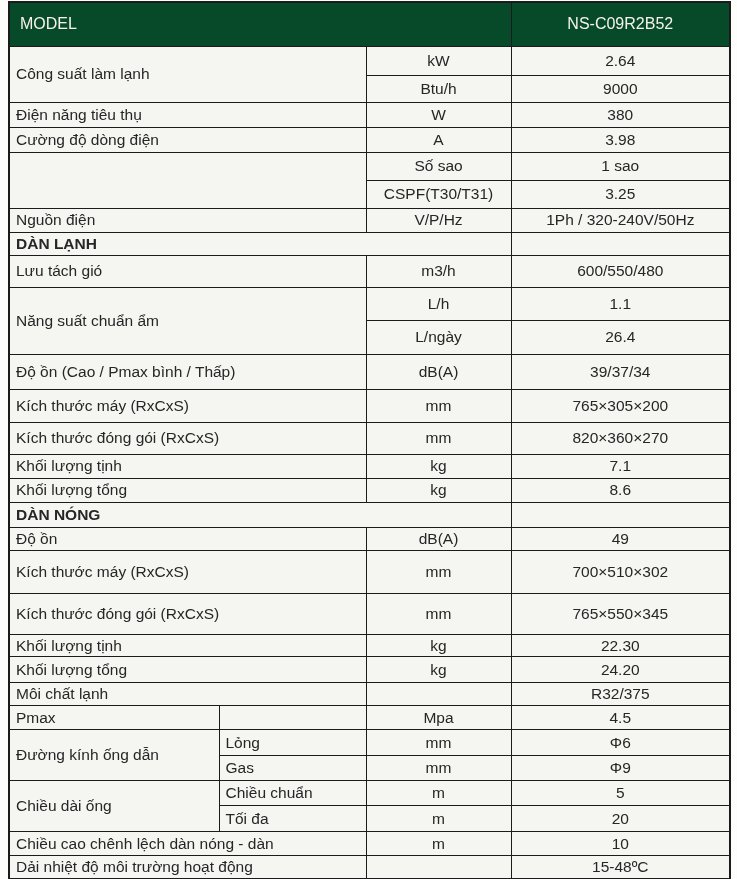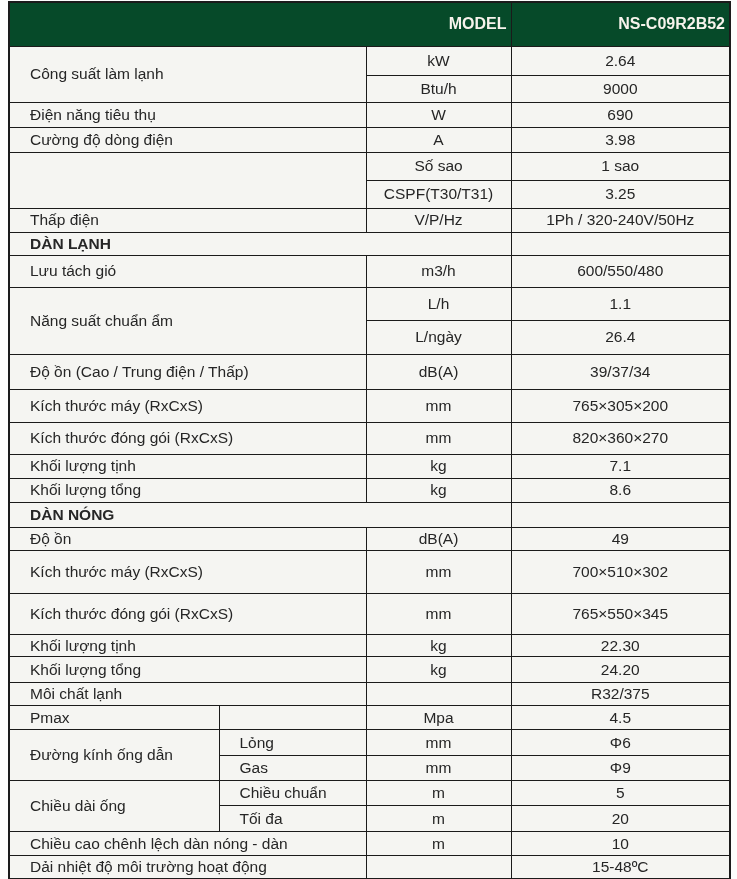--- a/index.html
+++ b/index.html
@@ -22,28 +22,27 @@
     border:2px solid var(--border,#1b1b1b);
   }
   td{
     border:1px solid var(--border,#1b1b1b);
     font-size:15.5px;
     line-height:1.15;
     padding:2px 4px;
     overflow:hidden;
     vertical-align:middle;
   }
-  td.lbl{text-align:left;padding-left:20px;}
+  td.lbl{text-align:left;padding-left:6px;}
   td.ctr{text-align:center;}
   tr.hdr td{
     background:var(--header-bg,#064a29);
     color:var(--header-text,#f7f3ec);
-    font-weight:bold;
+    font-weight:normal;
     font-size:16px;
-    text-align:right;
   }
   tr.hdr td.lbl{padding-left:10px;}
   td.sec{font-weight:bold;}
 </style>
 </head>
 <body>
 
 <div class="wrap">
   <table class="spec">
     <colgroup>
@@ -65,41 +64,41 @@
       <td class="ctr">2.64</td>
     </tr>
     <tr style="height:27px">
       <td class="ctr">Btu/h</td>
       <td class="ctr">9000</td>
     </tr>
 
     <tr style="height:25px">
       <td class="lbl" colspan="2">Điện năng tiêu thụ</td>
       <td class="ctr">W</td>
-      <td class="ctr">690</td>
+      <td class="ctr">380</td>
     </tr>
 
     <tr style="height:25px">
       <td class="lbl" colspan="2">Cường độ dòng điện</td>
       <td class="ctr">A</td>
       <td class="ctr">3.98</td>
     </tr>
 
     <tr style="height:28px">
       <td class="lbl" colspan="2" rowspan="2"></td>
       <td class="ctr">Số sao</td>
       <td class="ctr">1 sao</td>
     </tr>
     <tr style="height:28px">
       <td class="ctr">CSPF(T30/T31)</td>
       <td class="ctr">3.25</td>
     </tr>
 
     <tr style="height:24px">
-      <td class="lbl" colspan="2">Thấp điện</td>
+      <td class="lbl" colspan="2">Nguồn điện</td>
       <td class="ctr">V/P/Hz</td>
       <td class="ctr">1Ph / 320-240V/50Hz</td>
     </tr>
 
     <tr style="height:23px">
       <td class="lbl sec" colspan="3">DÀN LẠNH</td>
       <td></td>
     </tr>
 
     <tr style="height:32px">
@@ -112,21 +111,21 @@
       <td class="lbl" colspan="2" rowspan="2">Năng suất chuẩn ẩm</td>
       <td class="ctr">L/h</td>
       <td class="ctr">1.1</td>
     </tr>
     <tr style="height:34px">
       <td class="ctr">L/ngày</td>
       <td class="ctr">26.4</td>
     </tr>
 
     <tr style="height:35px">
-      <td class="lbl" colspan="2">Độ ồn (Cao / Trung điện / Thấp)</td>
+      <td class="lbl" colspan="2">Độ ồn (Cao / Pmax bình / Thấp)</td>
       <td class="ctr">dB(A)</td>
       <td class="ctr">39/37/34</td>
     </tr>
 
     <tr style="height:33px">
       <td class="lbl" colspan="2">Kích thước máy (RxCxS)</td>
       <td class="ctr">mm</td>
       <td class="ctr">765×305×200</td>
     </tr>
 

